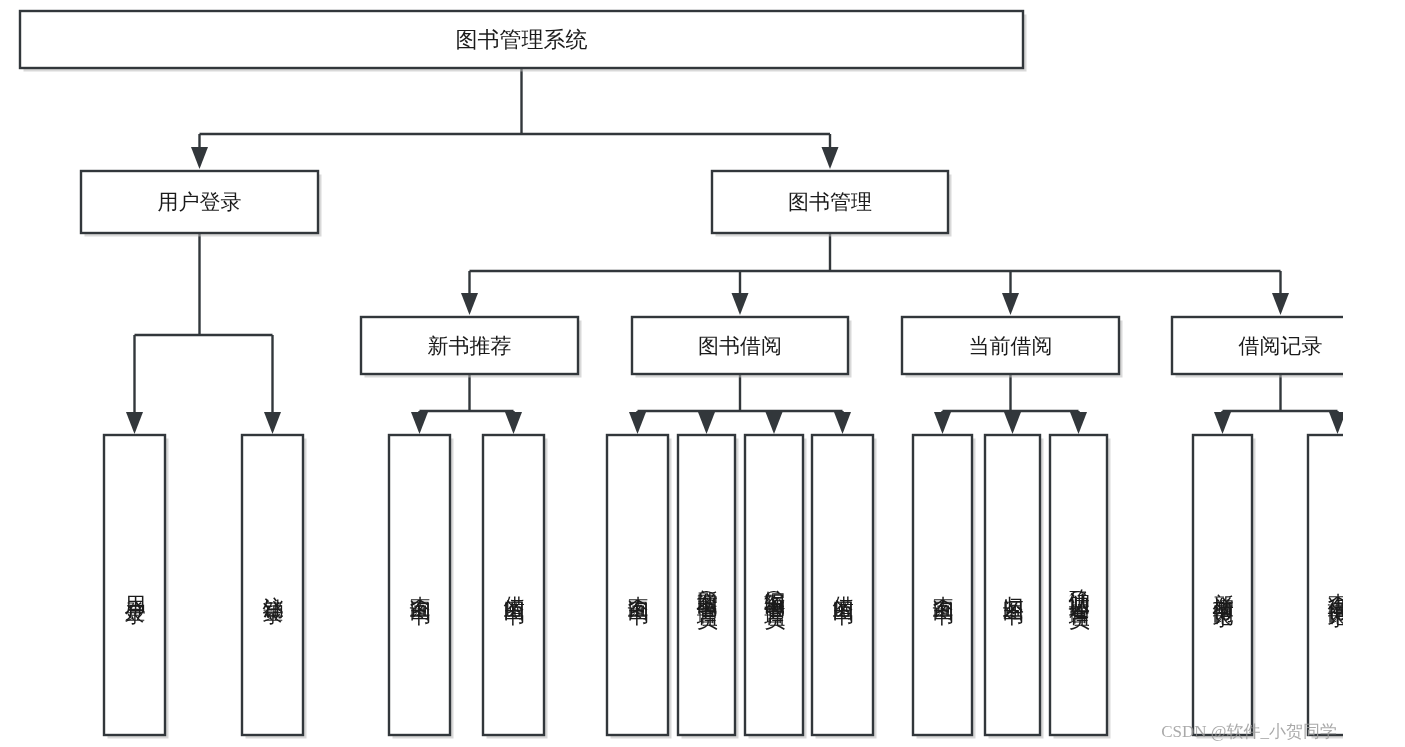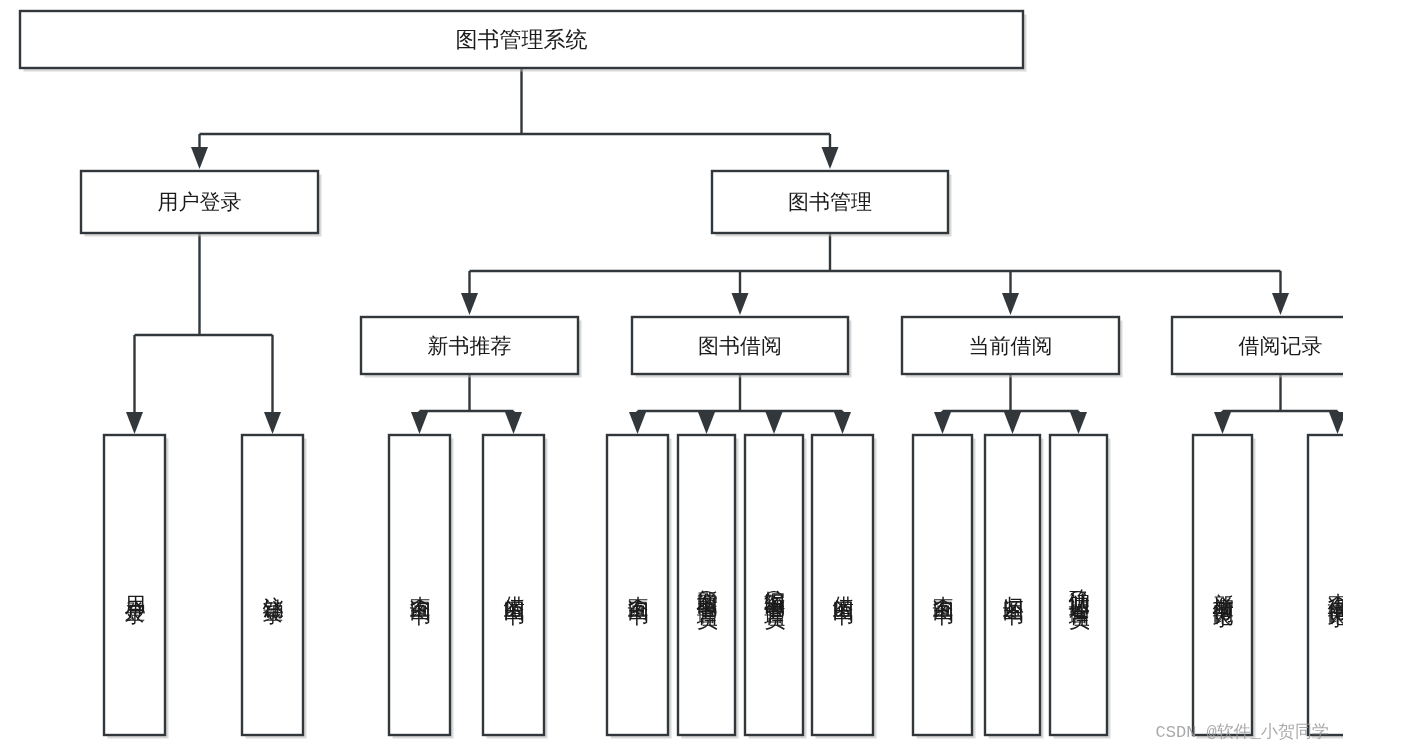--- a/index.html
+++ b/index.html
@@ -64,23 +64,23 @@
     font-family: "DejaVu Sans", "Liberation Sans", sans-serif;
     font-size: 21px;
     line-height: 1.12;
     letter-spacing: 3px;
     color: #1b1b1b;
     white-space: nowrap;
     pointer-events: none;
   }
   .watermark {
     position: absolute;
-    right: 14px;
+    right: 6px;
     bottom: 4px;
-    font-family: Liberation Mono, monospace;
+    font-family: Liberation Serif, serif;
     font-size: 17px;
     color: #9b9b9b;
     opacity: 0.85;
     white-space: nowrap;
   }
 </style>
 </head>
 <body>
 
 <div id="diagram-root">

